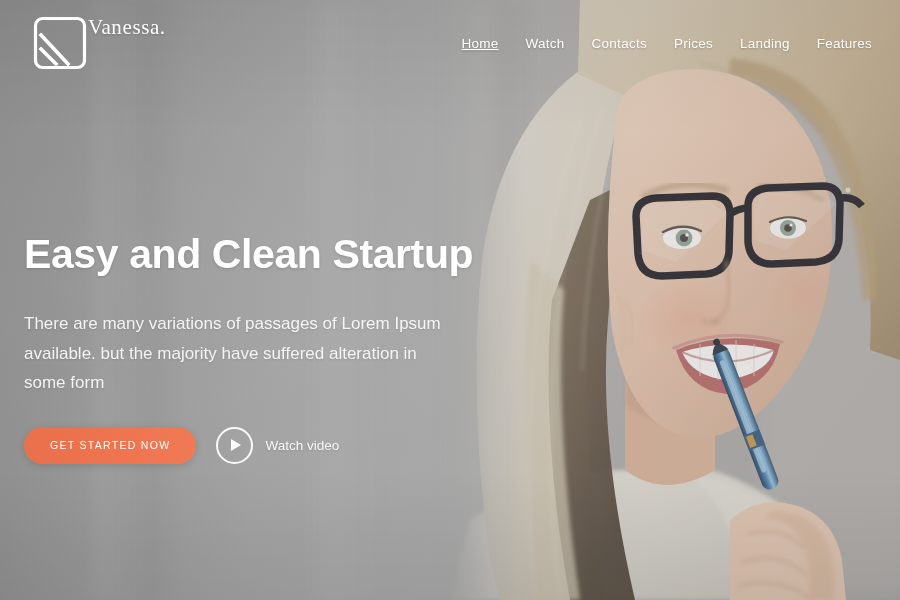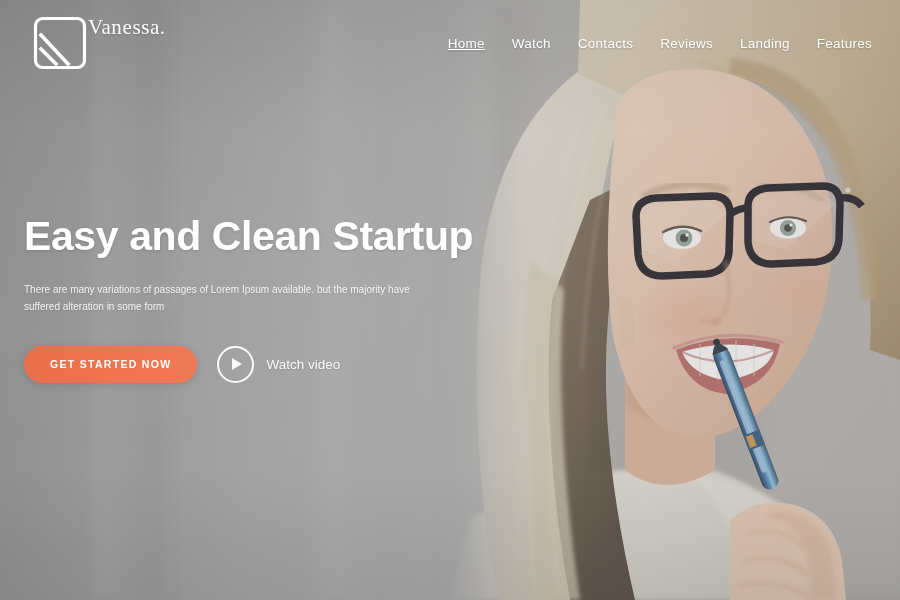--- a/index.html
+++ b/index.html
@@ -84,39 +84,39 @@
   .nav { margin-left:auto; display:flex; align-items:center; gap:27px; }
   .nav-item {
     font-size:13.5px; color:#ffffff; letter-spacing:0.25px;
     cursor:pointer; white-space:nowrap;
     text-shadow:0 1px 2px rgba(0,0,0,0.22);
   }
   .nav-item.active { color:#ffffff;text-decoration:underline; }
 
   
   .copy {
-    position:absolute; left:24px; top:214px; width:470px; z-index:8;
+    position:absolute; left:24px; top:232px; width:470px; z-index:8;
   }
   .headline {
     font-size:41px; line-height:1.08; font-weight:bold; color:#ffffff;
     letter-spacing:-0.4px; text-shadow:0 1px 3px rgba(0,0,0,0.14);
   }
   .headline .l2 { display:block; }
   .subcopy {
-    margin-top:23px; font-size:10px; line-height:1.72;
+    margin-top:33px; font-size:17px; line-height:1.72;
     color:rgba(255,255,255,0.90); max-width:420px;
     text-shadow:0 1px 2px rgba(0,0,0,0.12);
   }
 
   .actions { margin-top:30px; display:flex; align-items:center; }
   .cta {
     display:inline-flex; align-items:center; justify-content:center;
     height:37px; padding:0 26px; border:none; border-radius:19px;
     background:linear-gradient(95deg, #e8704a 0%, #ef7450 55%, #f07a55 100%);
-    color:#ffffff; font-size:10.5px; font-weight:bold; letter-spacing:1.3px;
+    color:#ffffff; font-size:10.5px; font-weight:normal; letter-spacing:1.3px;
     cursor:pointer; box-shadow:0 2px 7px rgba(0,0,0,0.13);
     font-family:"Liberation Sans", sans-serif;
   }
   .watch { display:flex; align-items:center; gap:12px; margin-left:20px; cursor:pointer; }
   .play-ring {
     width:37px; height:37px; border-radius:50%;
     border:2px solid rgba(255,255,255,0.95);
     display:flex; align-items:center; justify-content:center;
   }
   .play-tri {
@@ -310,21 +310,21 @@
         <path d="M9 20 L36 49" stroke="#ffffff" stroke-width="3.6" stroke-linecap="square"></path>
         <path d="M9 34 L24 49" stroke="#ffffff" stroke-width="3.6" stroke-linecap="square"></path>
       </svg>
       <span class="brand-name">Vanessa.</span>
     </div>
 
     <nav class="nav">
       <span class="nav-item active">Home</span>
       <span class="nav-item">Watch</span>
       <span class="nav-item">Contacts</span>
-      <span class="nav-item">Reviews</span>
+      <span class="nav-item">Prices</span>
       <span class="nav-item">Landing</span>
       <span class="nav-item">Features</span>
     </nav>
   </div>
 
   <div class="copy">
     <h1 class="headline">
       <span>Easy and Clean Startup</span>
     </h1>
 

